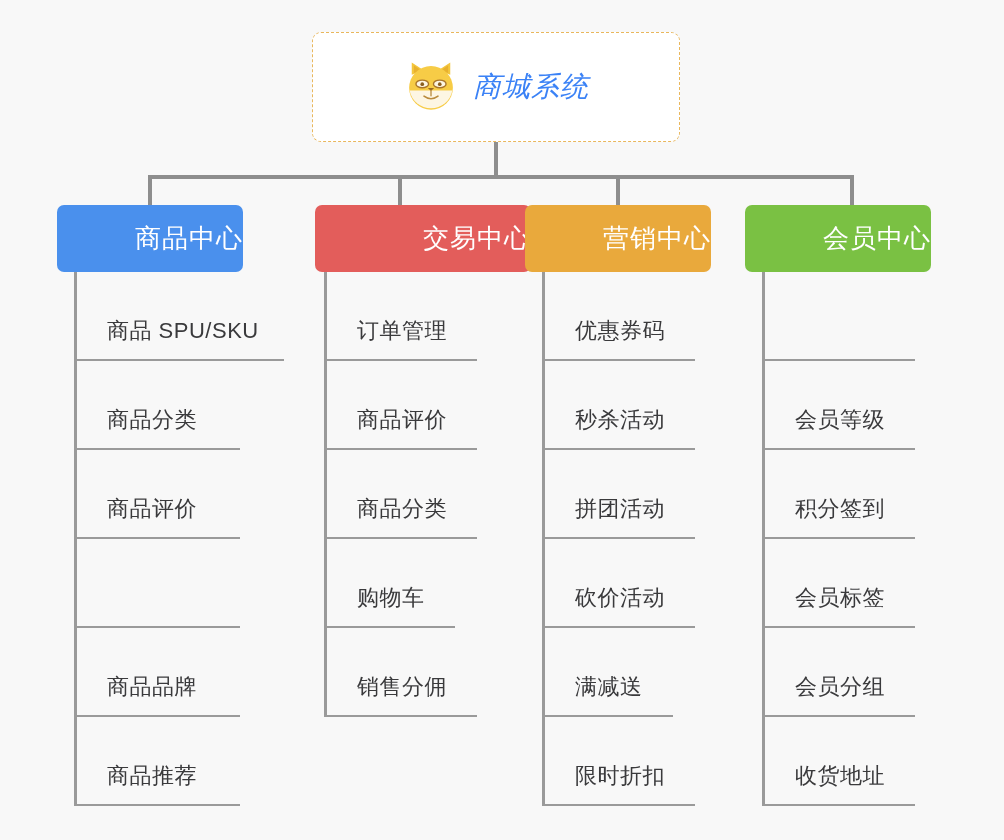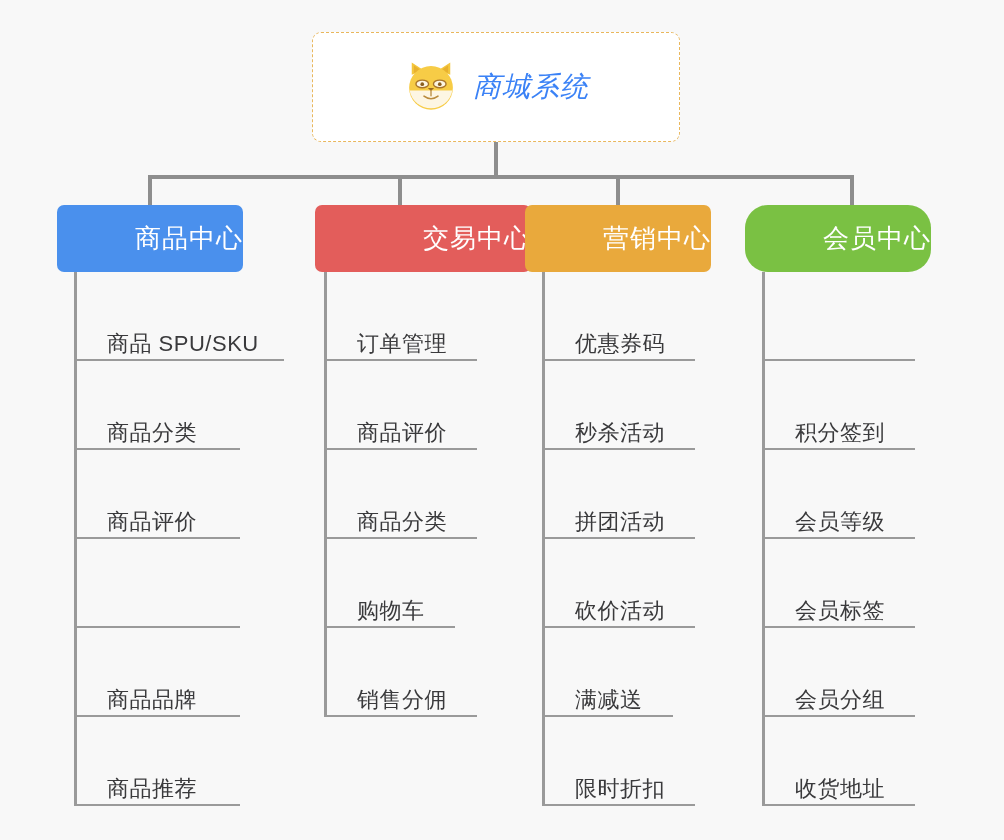--- a/index.html
+++ b/index.html
@@ -81,21 +81,21 @@
     justify-content: flex-end;
     color: #ffffff;
     font-size: 26px;
     letter-spacing: 1px;
     font-weight: 400;
     user-select: none;
   }
   .col-header.w-blue   { width: 186px; }
   .col-header.w-red    { width: 216px; margin-left: 8px; }
   .col-header.w-orange { width: 186px; }
-  .col-header.w-green  { width: 186px; border-radius: 23px; }
+  .col-header.w-green  { width: 186px; }
 
   .leaf-list {
     position: relative;
     margin-top: 0;
     padding-top: 0;
     border-left: 3px solid #9a9a9a;
     margin-left: 17px;
     width: 199px;
   }
   .leaf {
@@ -104,21 +104,21 @@
     display: flex;
     align-items: flex-end;
     padding-left: 30px;
     padding-bottom: 0;
   }
   .leaf-text {
     display: inline-block;
     font-size: 22px;
     color: #3a3a3c;
     line-height: 1.05;
-    padding-bottom: 6px;
+    padding-bottom: 19px;
     padding-right: 26px;
     white-space: nowrap;
     letter-spacing: 0.5px;
   }
   
   .leaf-rule {
     position: absolute;
     left: -3px;
     bottom: 0;
     height: 2px;
@@ -260,28 +260,28 @@
 
   <div class="column" style="left:745px">
     <div class="col-header w-green" style="background:#7ac143">
       <span>会员中心</span>
     </div>
     <div class="leaf-list">
       <div class="leaf">
         <span class="leaf-rule" style="width:153px"></span>
       </div>
       <div class="leaf">
+        <span class="leaf-text">会员等级</span>
+        <span class="leaf-rule" style="width:153px"></span>
+      </div>
+      <div class="leaf">
         <span class="leaf-text">积分签到</span>
         <span class="leaf-rule" style="width:153px"></span>
       </div>
       <div class="leaf">
-        <span class="leaf-text">会员等级</span>
-        <span class="leaf-rule" style="width:153px"></span>
-      </div>
-      <div class="leaf">
         <span class="leaf-text">会员标签</span>
         <span class="leaf-rule" style="width:153px"></span>
       </div>
       <div class="leaf">
         <span class="leaf-text">会员分组</span>
         <span class="leaf-rule" style="width:153px"></span>
       </div>
       <div class="leaf">
         <span class="leaf-text">收货地址</span>
         <span class="leaf-rule" style="width:153px"></span>

